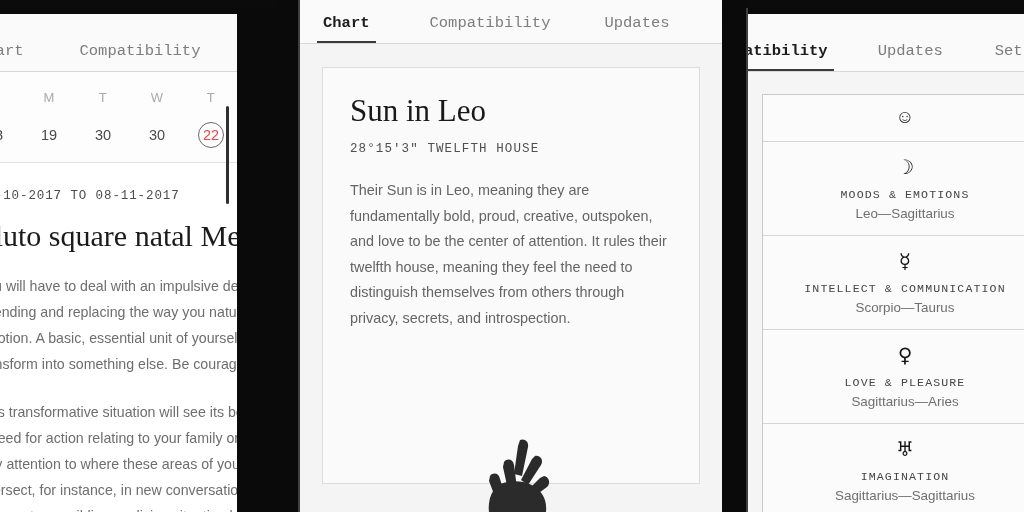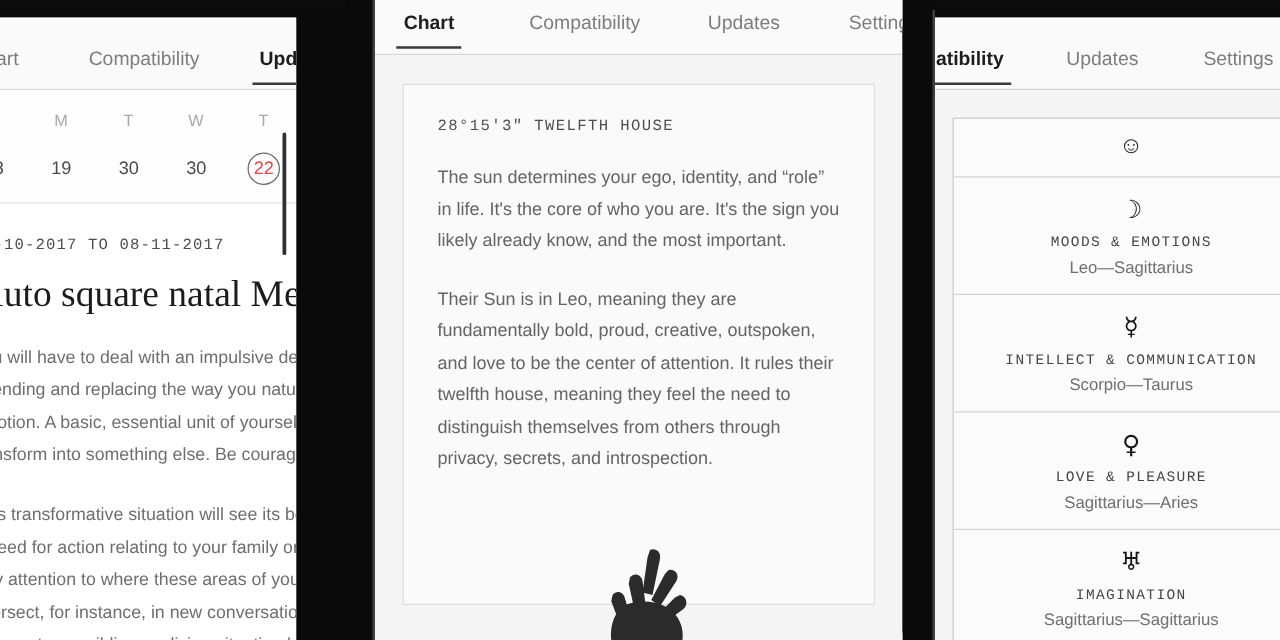--- a/index.html
+++ b/index.html
@@ -81,24 +81,25 @@
   #phone-right .phone-screen {
     left: 26px; top: 6px;
     width: 314px;
     height: 506px;
   }
 
   
   .tabbar {
     position: relative;
     display: flex;
-    align-items: center;
+    align-items: flex-end;
     background: #fafafa;
     border-bottom: 1px solid #d8d8d8;
     box-sizing: border-box;
+    font-family: Liberation Mono, monospace;
   }
   .tab {
     position: relative;
     color: #7d7d7d;
     white-space: nowrap;
     padding-bottom: 11px;
     box-sizing: border-box;
     cursor: pointer;
   }
   .tab.active {
@@ -386,22 +387,22 @@
 
       <div class="tabbar" id="center-tabbar">
         <div class="tab active">Chart</div>
         <div class="tab">Compatibility</div>
         <div class="tab">Updates</div>
         <div class="tab">Settings</div>
       </div>
 
       <div id="center-body">
         <div id="chart-card">
+          <h1 class="card-title">Sun in Leo</h1>
           <div class="card-sub">28°15'3" TWELFTH HOUSE</div>
-          <p class="card-p">The sun determines your ego, identity, and “role” in life. It's the core of who you are. It's the sign you likely already know, and the most important.</p>
           <p class="card-p">Their Sun is in Leo, meaning they are fundamentally bold, proud, creative, outspoken, and love to be the center of attention.  It rules their twelfth house, meaning they feel the need to distinguish themselves from others through privacy, secrets, and introspection.</p>
         </div>
 
         <svg id="hand-illustration" viewBox="0 0 120 96">
           <g fill="#2b2b2b">
             <path d="M60 8 C64 6 69 9 68 15 L62 44 L54 42 L58 14 Z"></path>
             <path d="M75 24 C80 23 84 28 81 33 L68 53 L61 48 L72 27 Z"></path>
             <path d="M84 44 C89 45 91 51 87 55 L72 66 L67 59 L80 46 Z"></path>
             <path d="M44 30 C47 26 53 27 54 33 L57 56 L48 58 L43 35 Z"></path>
             <path d="M30 44 C33 40 39 41 40 47 L46 66 L37 70 L29 49 Z"></path>

